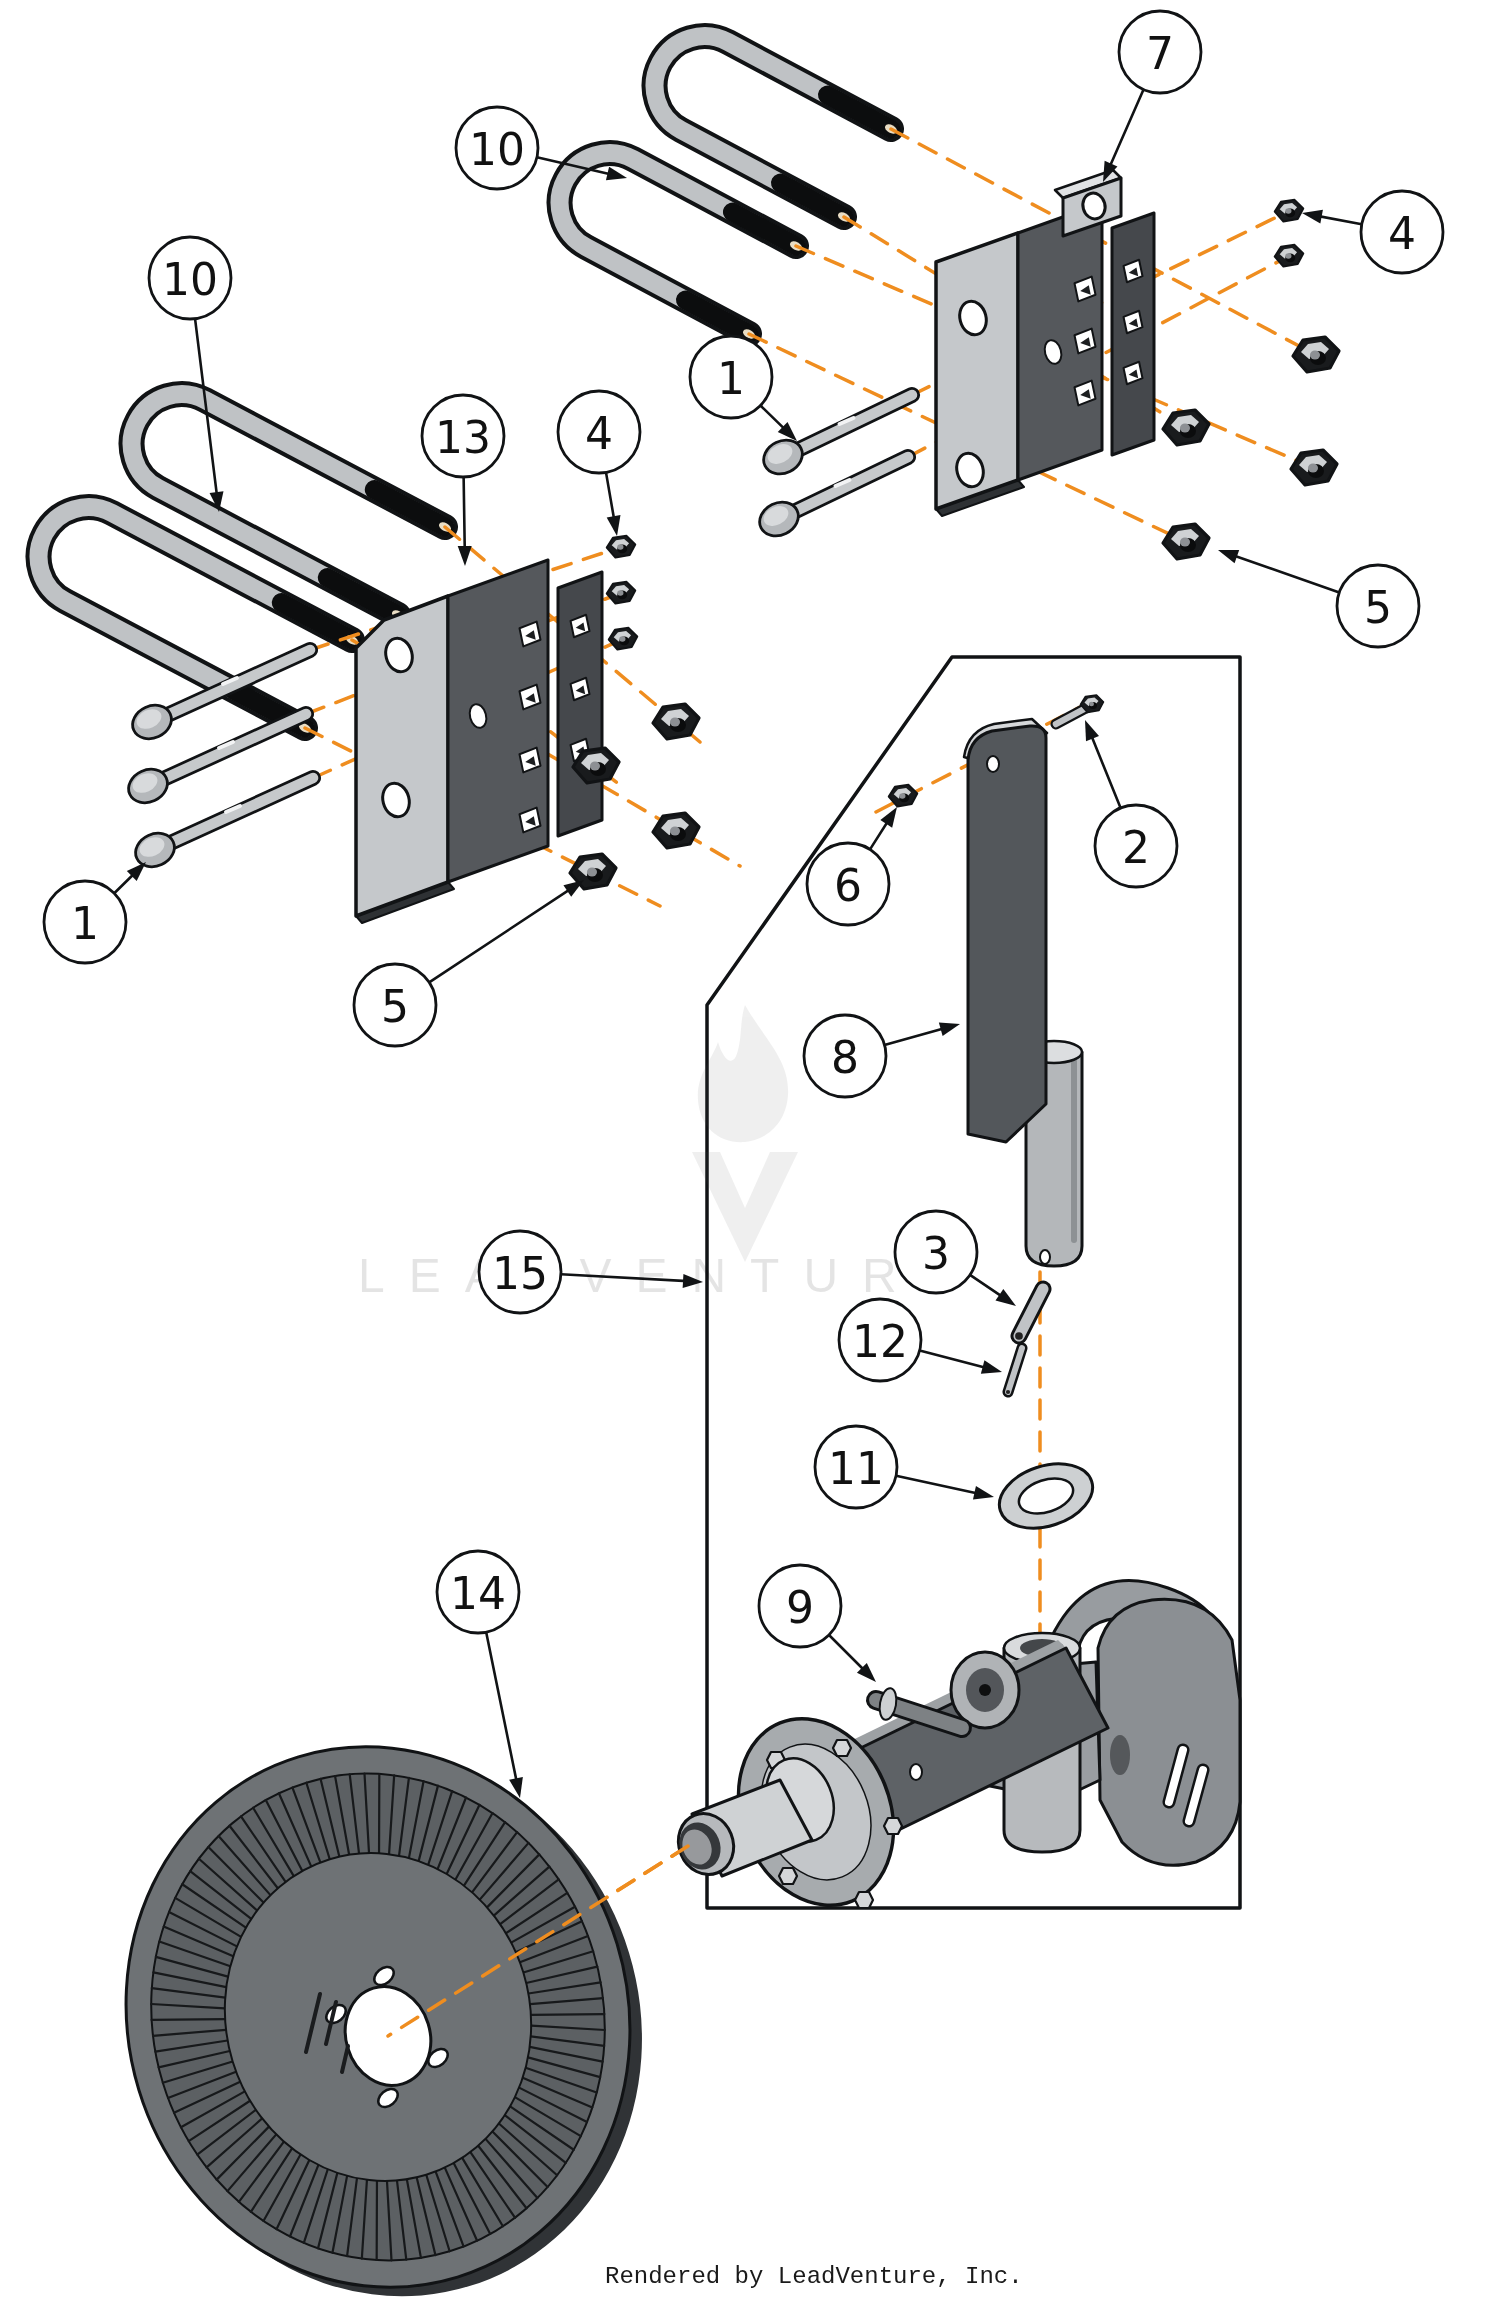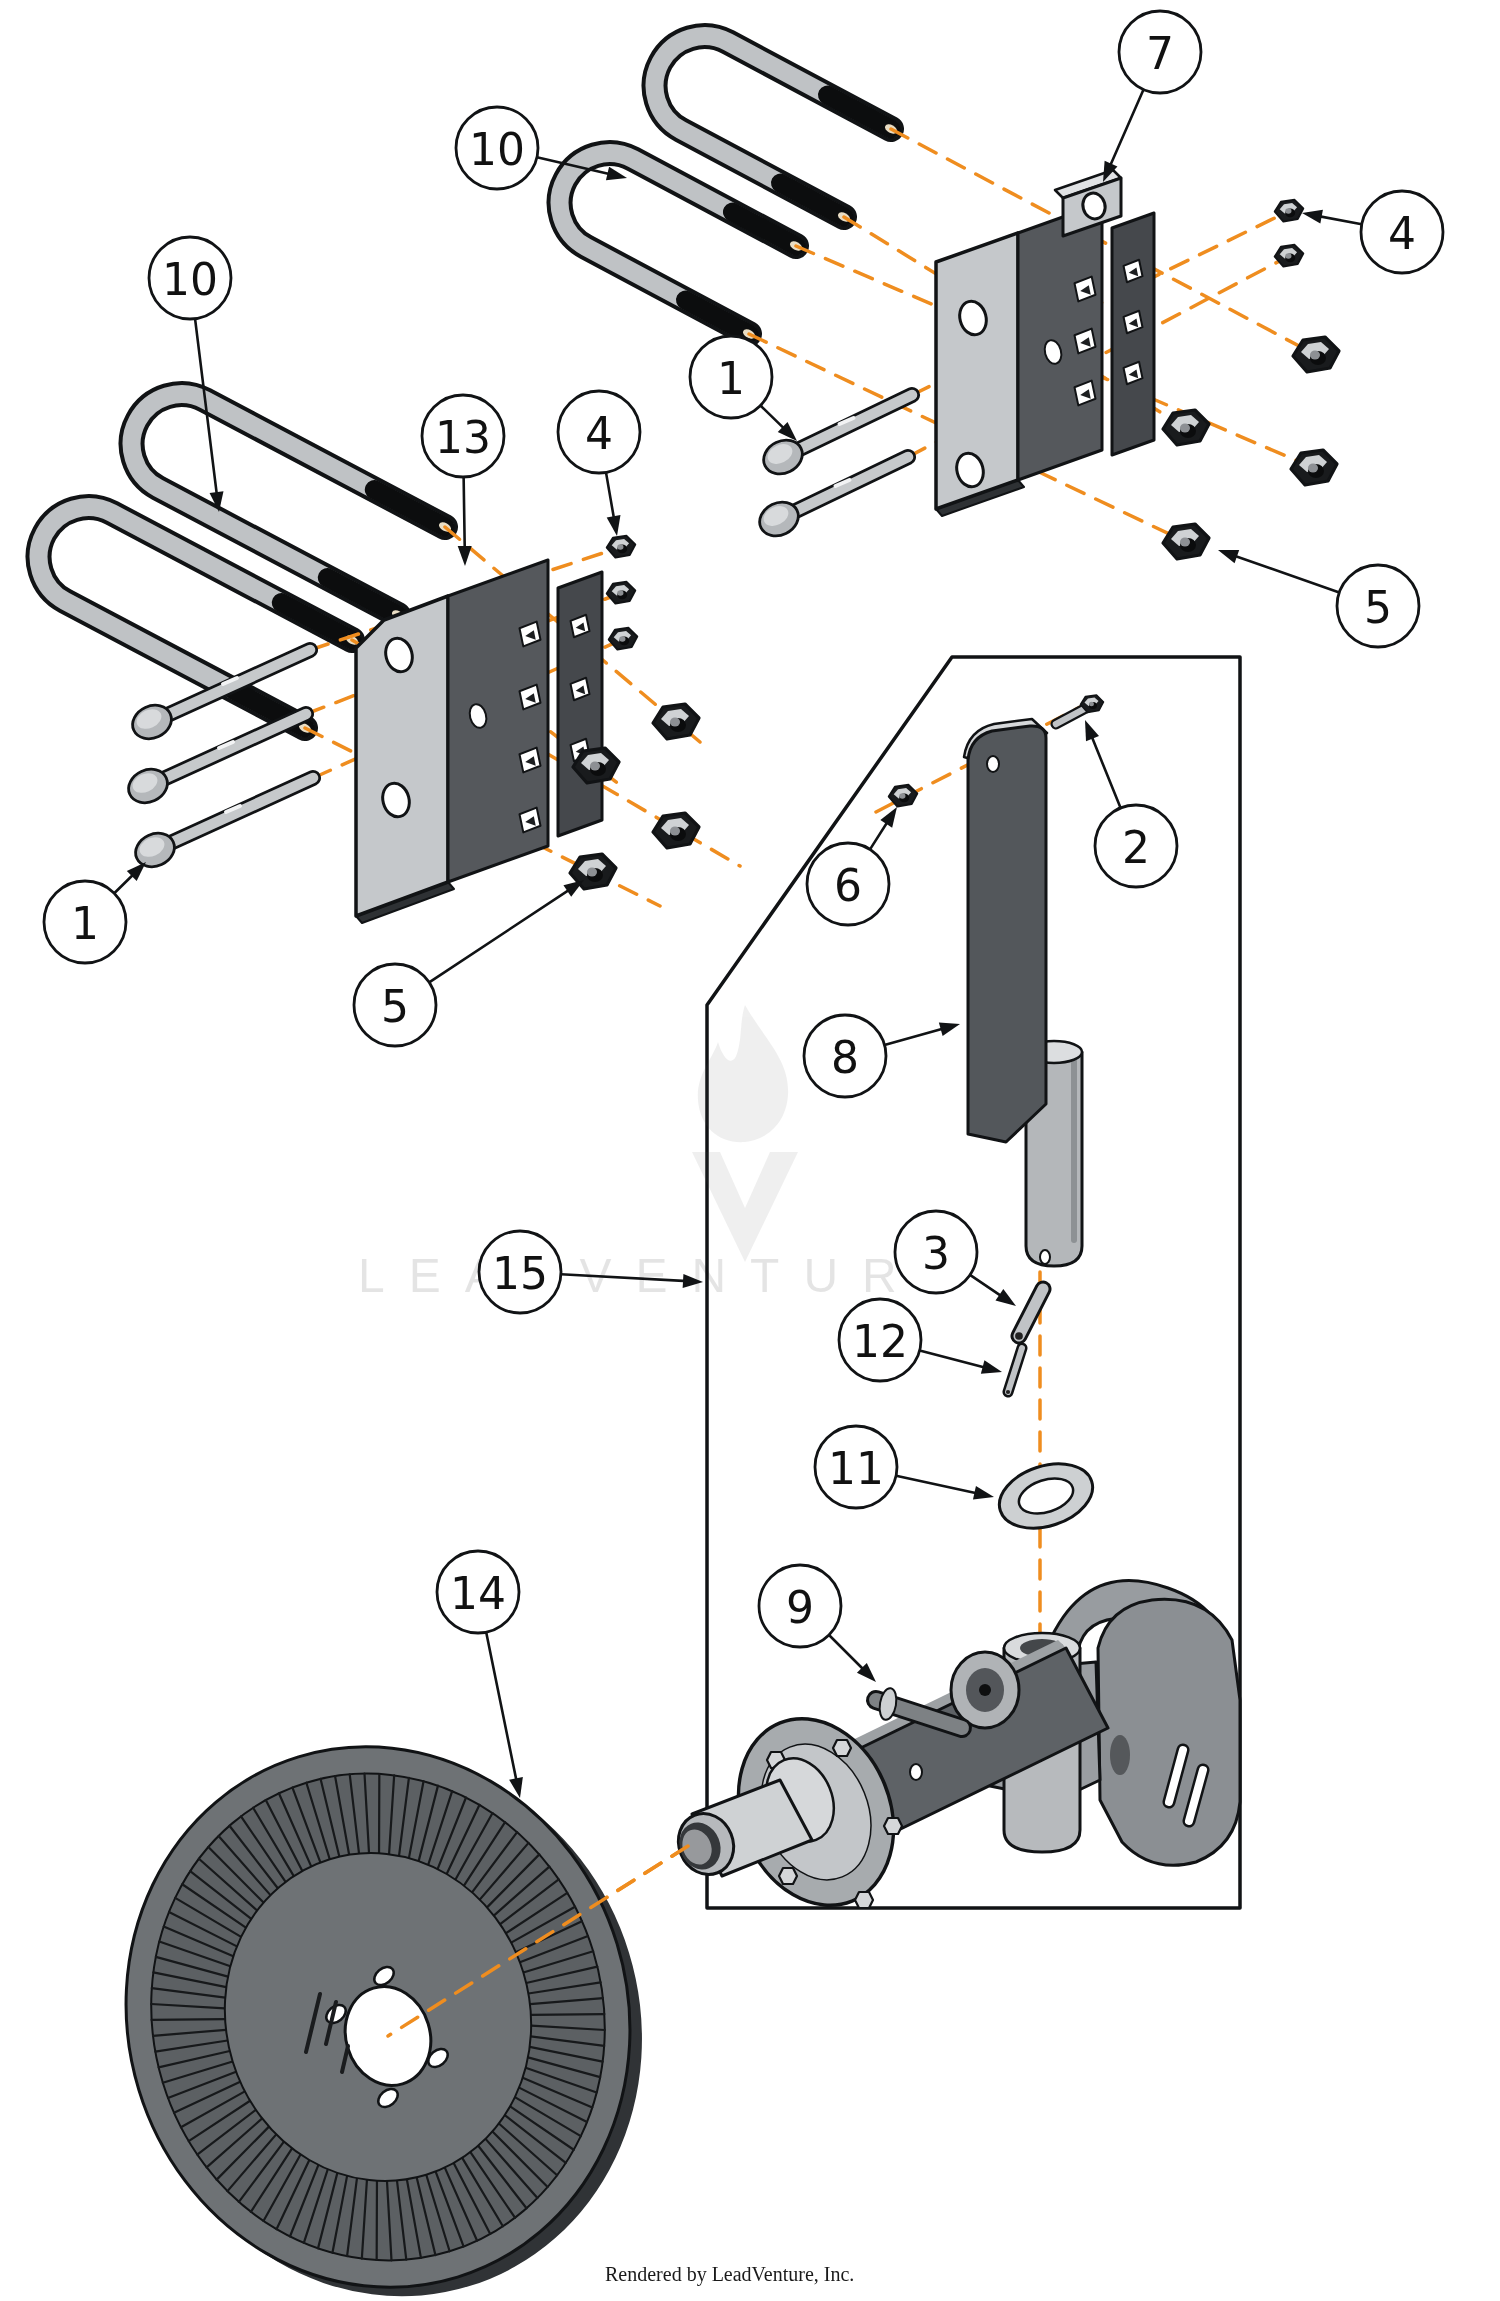--- a/index.html
+++ b/index.html
@@ -1,20 +1,20 @@
 <!DOCTYPE html>
 <html><head>
 <meta charset="utf-8">
 <style>
   html,body{margin:0;padding:0;background:#ffffff;}
   .stage{position:relative;width:1500px;height:2301px;background:#ffffff;overflow:hidden;
          font-family:"Liberation Sans", sans-serif;}
   #diagram{position:absolute;left:0;top:0;width:1500px;height:2301px;}
-  .footer{position:absolute;left:605px;top:2263px;font-size:20px;color:#1a1a1a;
-          font-family:Liberation Serif, serif;}
+  .footer{position:absolute;left:605px;top:2263px;font-size:24px;color:#1a1a1a;
+          font-family:Liberation Mono, monospace;}
 </style>
 </head>
 <body>
 
 <div class="stage">
   <svg id="diagram" viewBox="0 0 1500 2301" xmlns="http://www.w3.org/2000/svg">
       <polygon points="952,657 1240,657 1240,1908 707,1908 707,1005" fill="#ffffff" stroke="#111315" stroke-width="3.5" stroke-linejoin="round"></polygon>
       <g opacity="0.09">
         <path d="M745,1005 C765,1040 790,1060 788,1095 C786,1125 765,1140 745,1142 C720,1144 700,1128 698,1100 C696,1075 712,1060 718,1042 C724,1062 734,1068 738,1050 C742,1036 740,1020 745,1005 Z" fill="#555" stroke="none" stroke-width="0" stroke-linejoin="round"></path>
         <polygon points="692,1152 745,1262 798,1152 770,1152 745,1208 720,1152" fill="#555" stroke="none" stroke-width="0" stroke-linejoin="round"></polygon>

